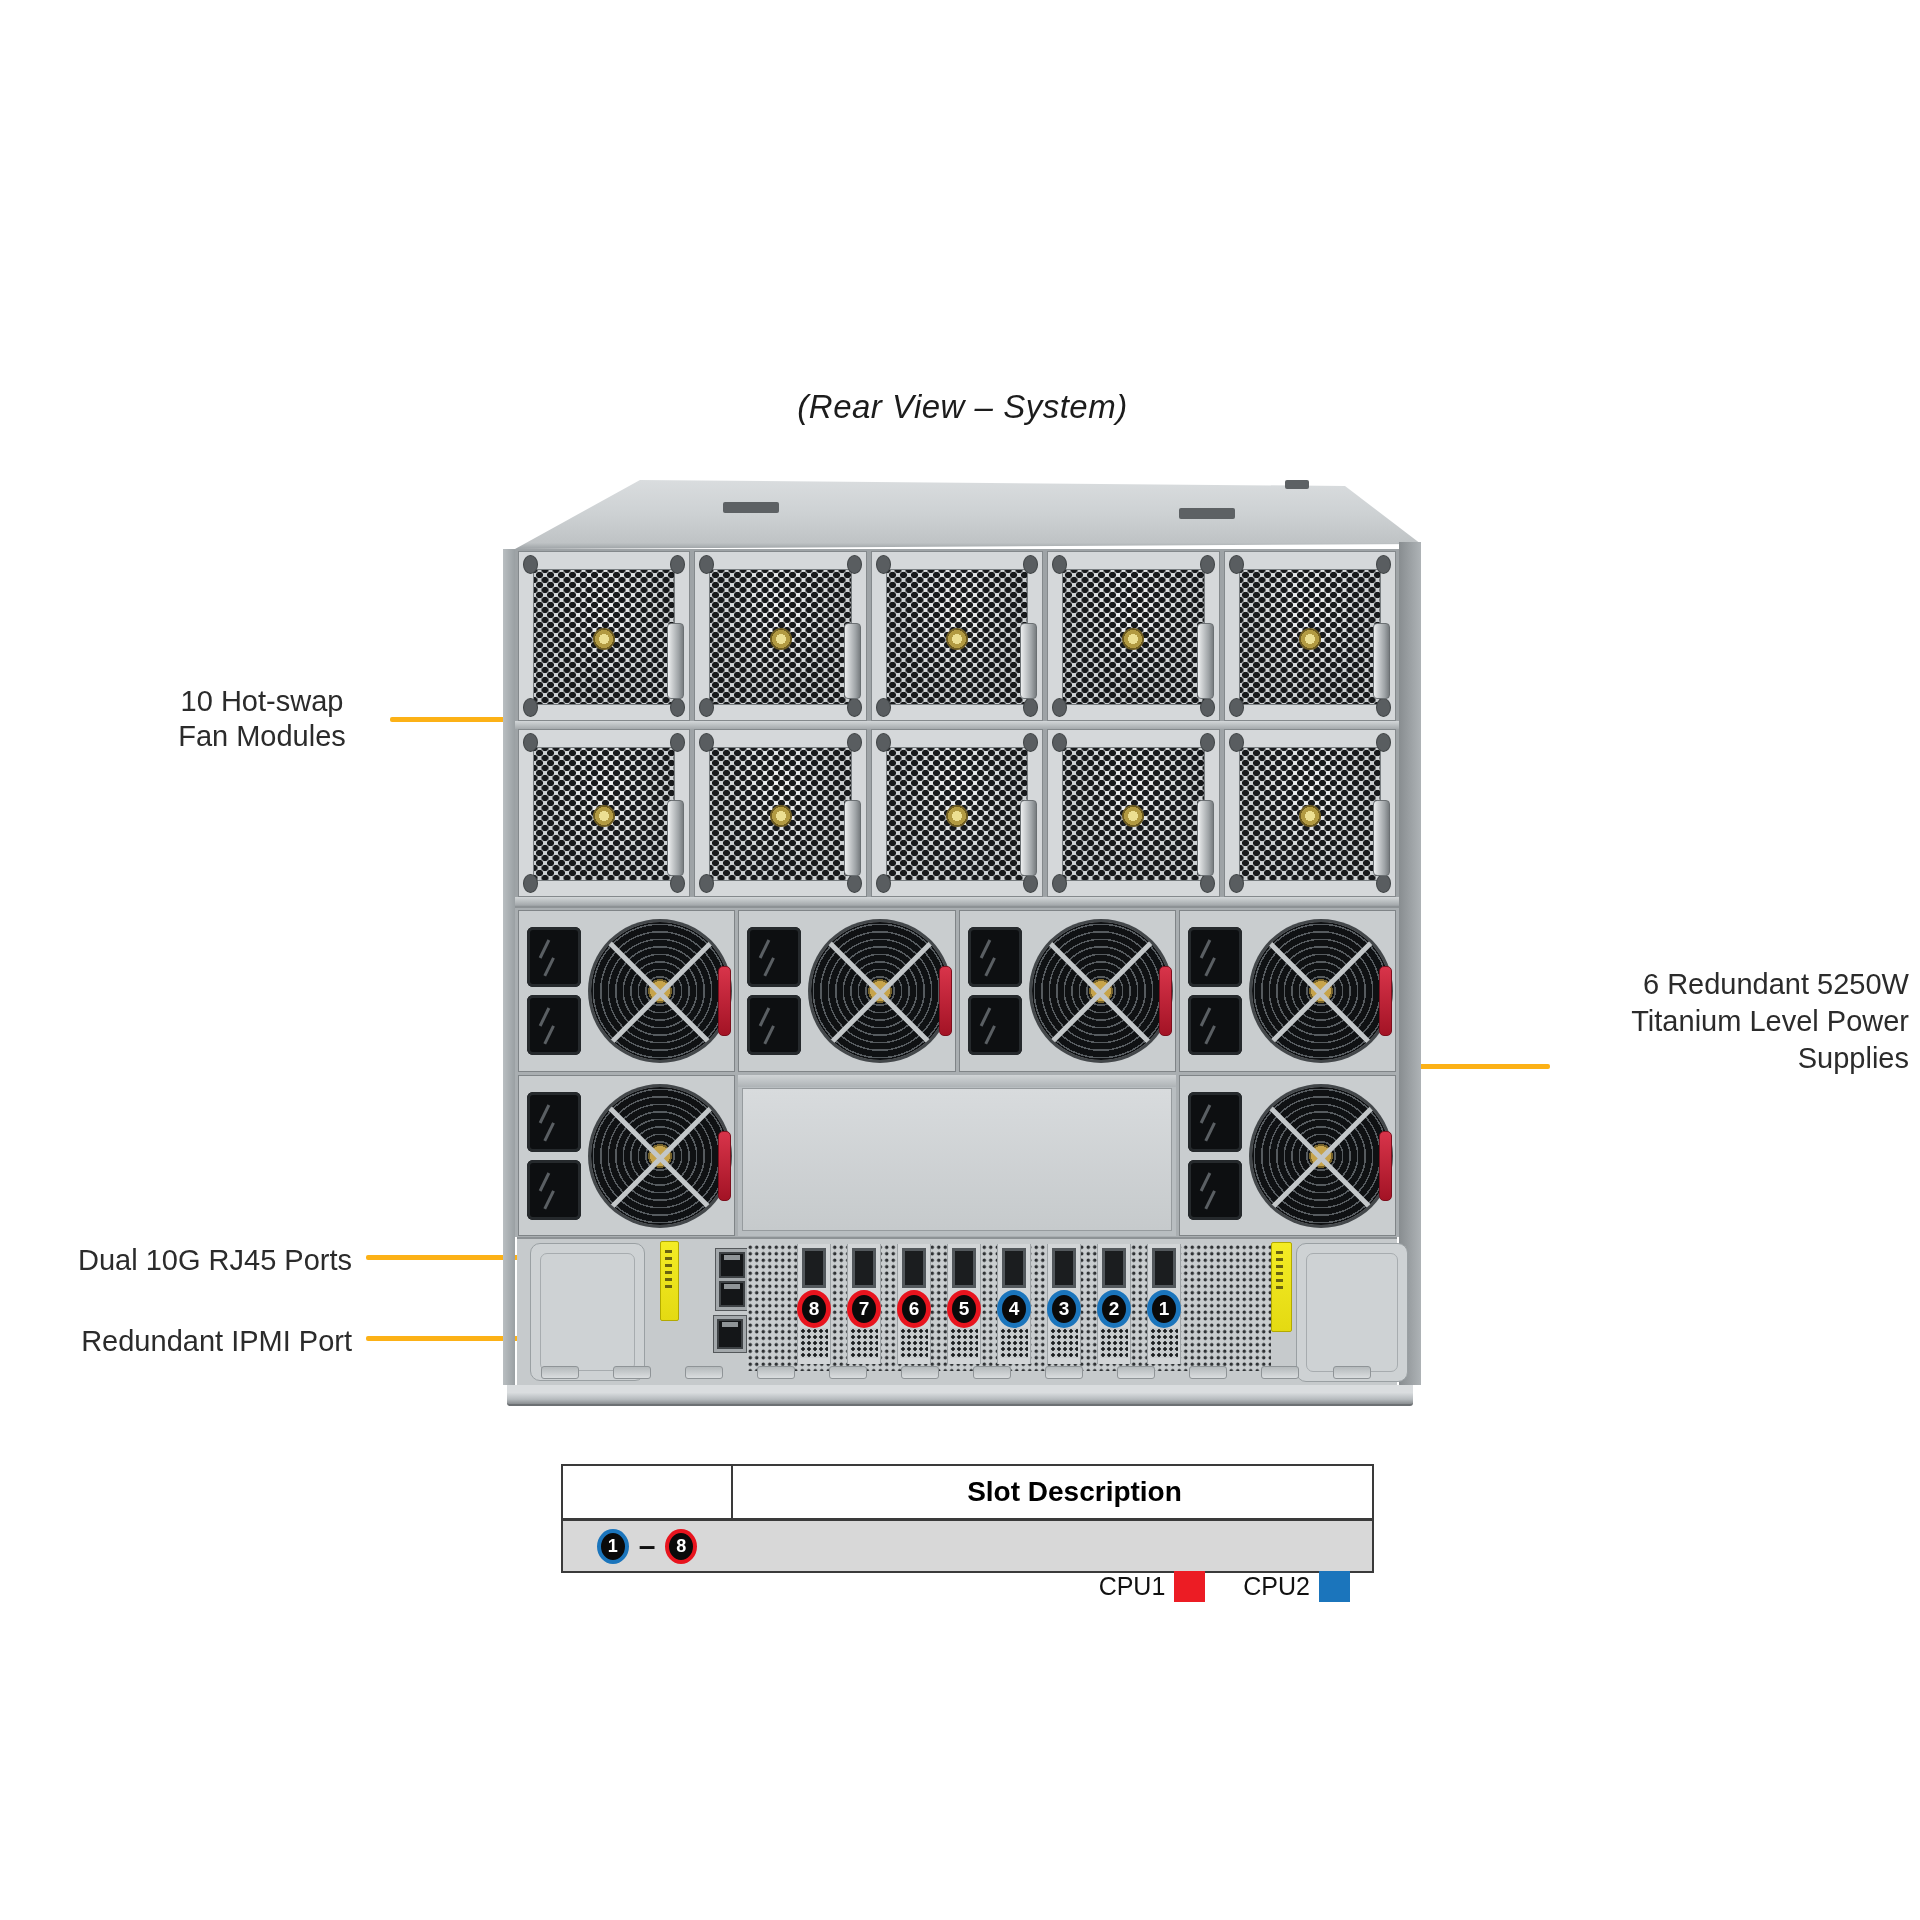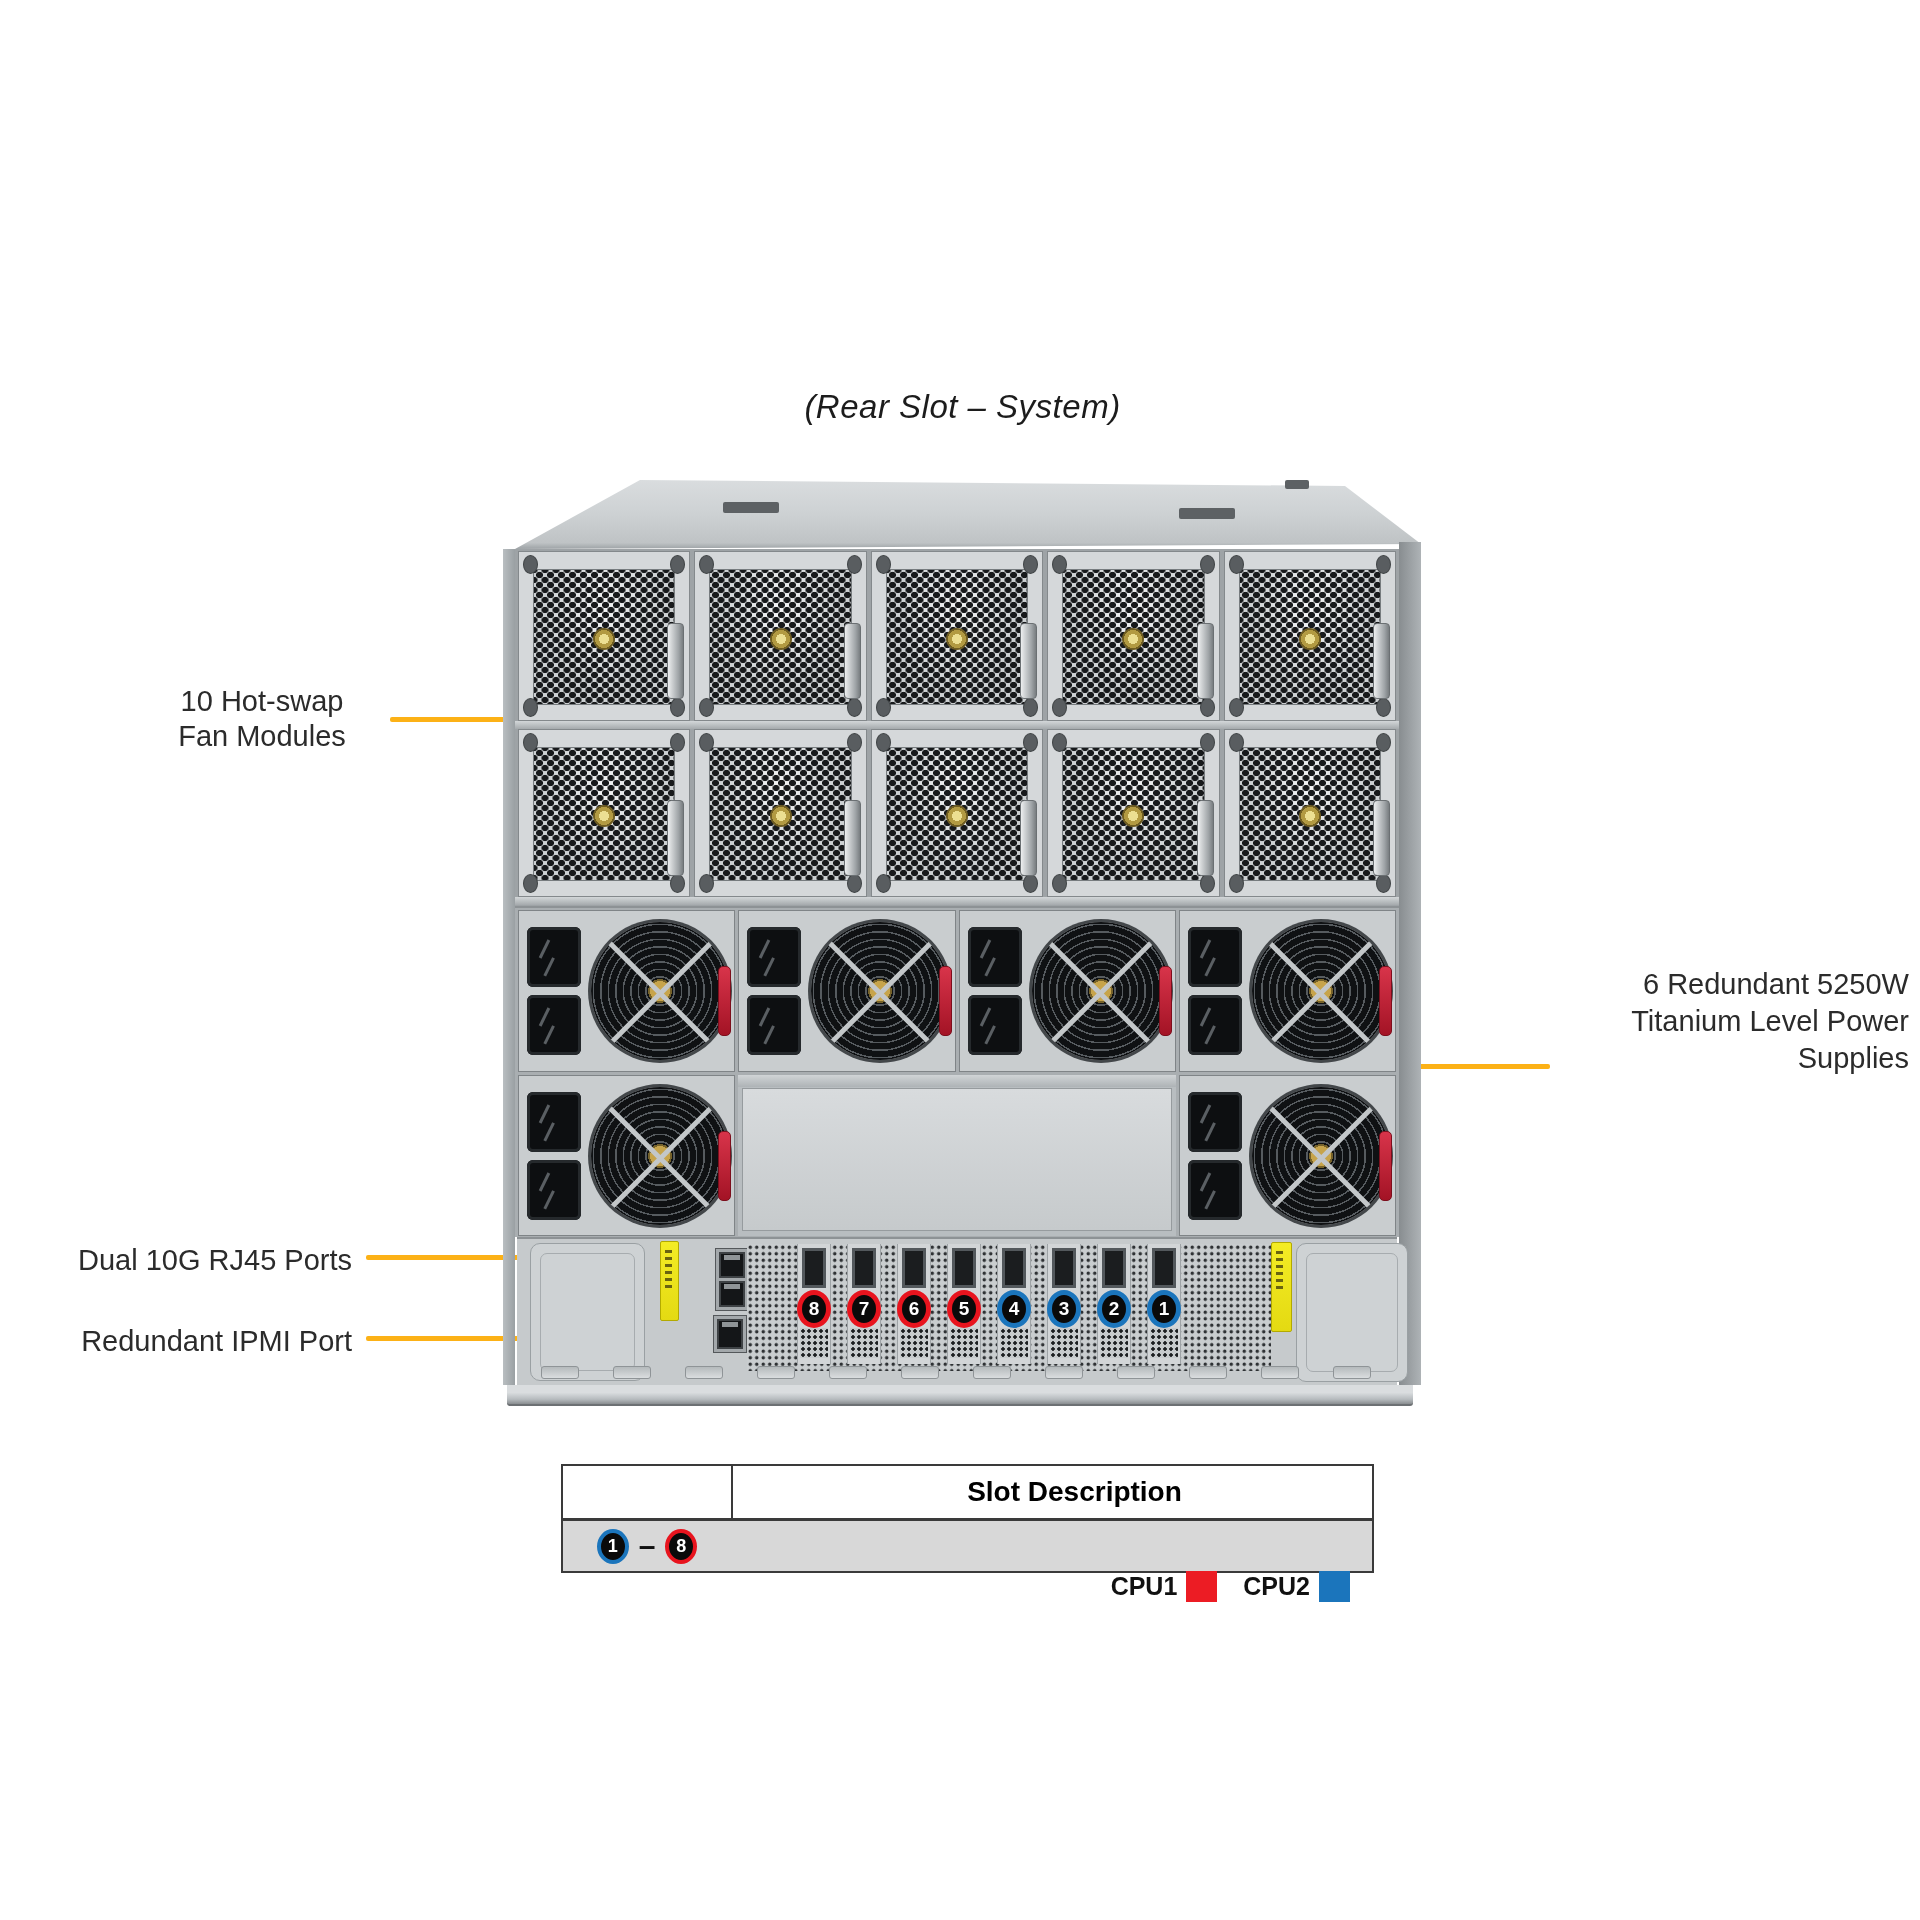--- a/index.html
+++ b/index.html
@@ -160,28 +160,28 @@
   .tbl-badge{display:inline-flex;width:32px;height:35px;border-radius:50%;background:#0a0a0a;
     border:4px solid #888;color:#fff;font-weight:bold;font-size:18px;
     align-items:center;justify-content:center;box-sizing:border-box;}
   .tbl-badge[data-cpu="CPU1"]{border-color:#E8141E;}
   .tbl-badge[data-cpu="CPU2"]{border-color:#1B75BC;}
   .dash{font-size:30px;font-weight:bold;color:#111;margin:0 1px;}
 
   
   .legend{left:561px;top:1571px;width:813px;display:flex;justify-content:flex-end;
     align-items:center;gap:9px;padding-right:24px;box-sizing:border-box;}
-  .legend .lg-label{font-size:25px;font-weight:bold;color:#111;}
+  .legend .lg-label{font-size:25px;font-weight:normal;color:#111;margin-left:12px;}
   .lg-swatch{width:31px;height:31px;display:inline-block;}
   .lg-gap{width:8px;}
 </style>
 </head>
 <body>
 
-<div class="abs title">(Rear Slot – System)</div>
+<div class="abs title">(Rear View – System)</div>
 
 <div class="abs callout lbl-fans">10 Hot-swap
 Fan Modules</div>
 <div class="abs callout lbl-psu">6 Redundant 5250W
 Titanium Level Power
 Supplies</div>
 <div class="abs callout lbl-rj45">Dual 10G RJ45 Ports</div>
 <div class="abs callout lbl-ipmi">Redundant IPMI Port</div>
 
 <div class="abs lead lead-fan" style="background: rgb(252, 177, 22);"></div>

